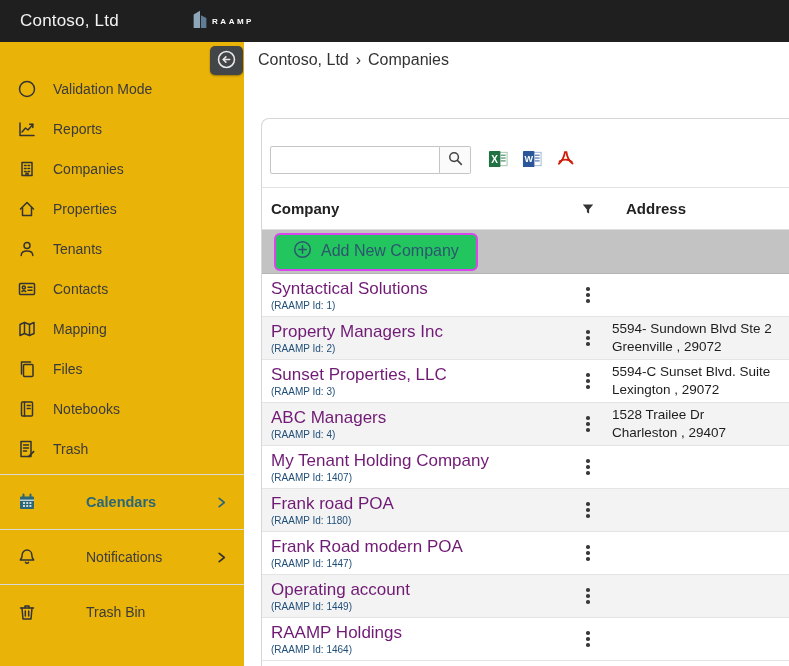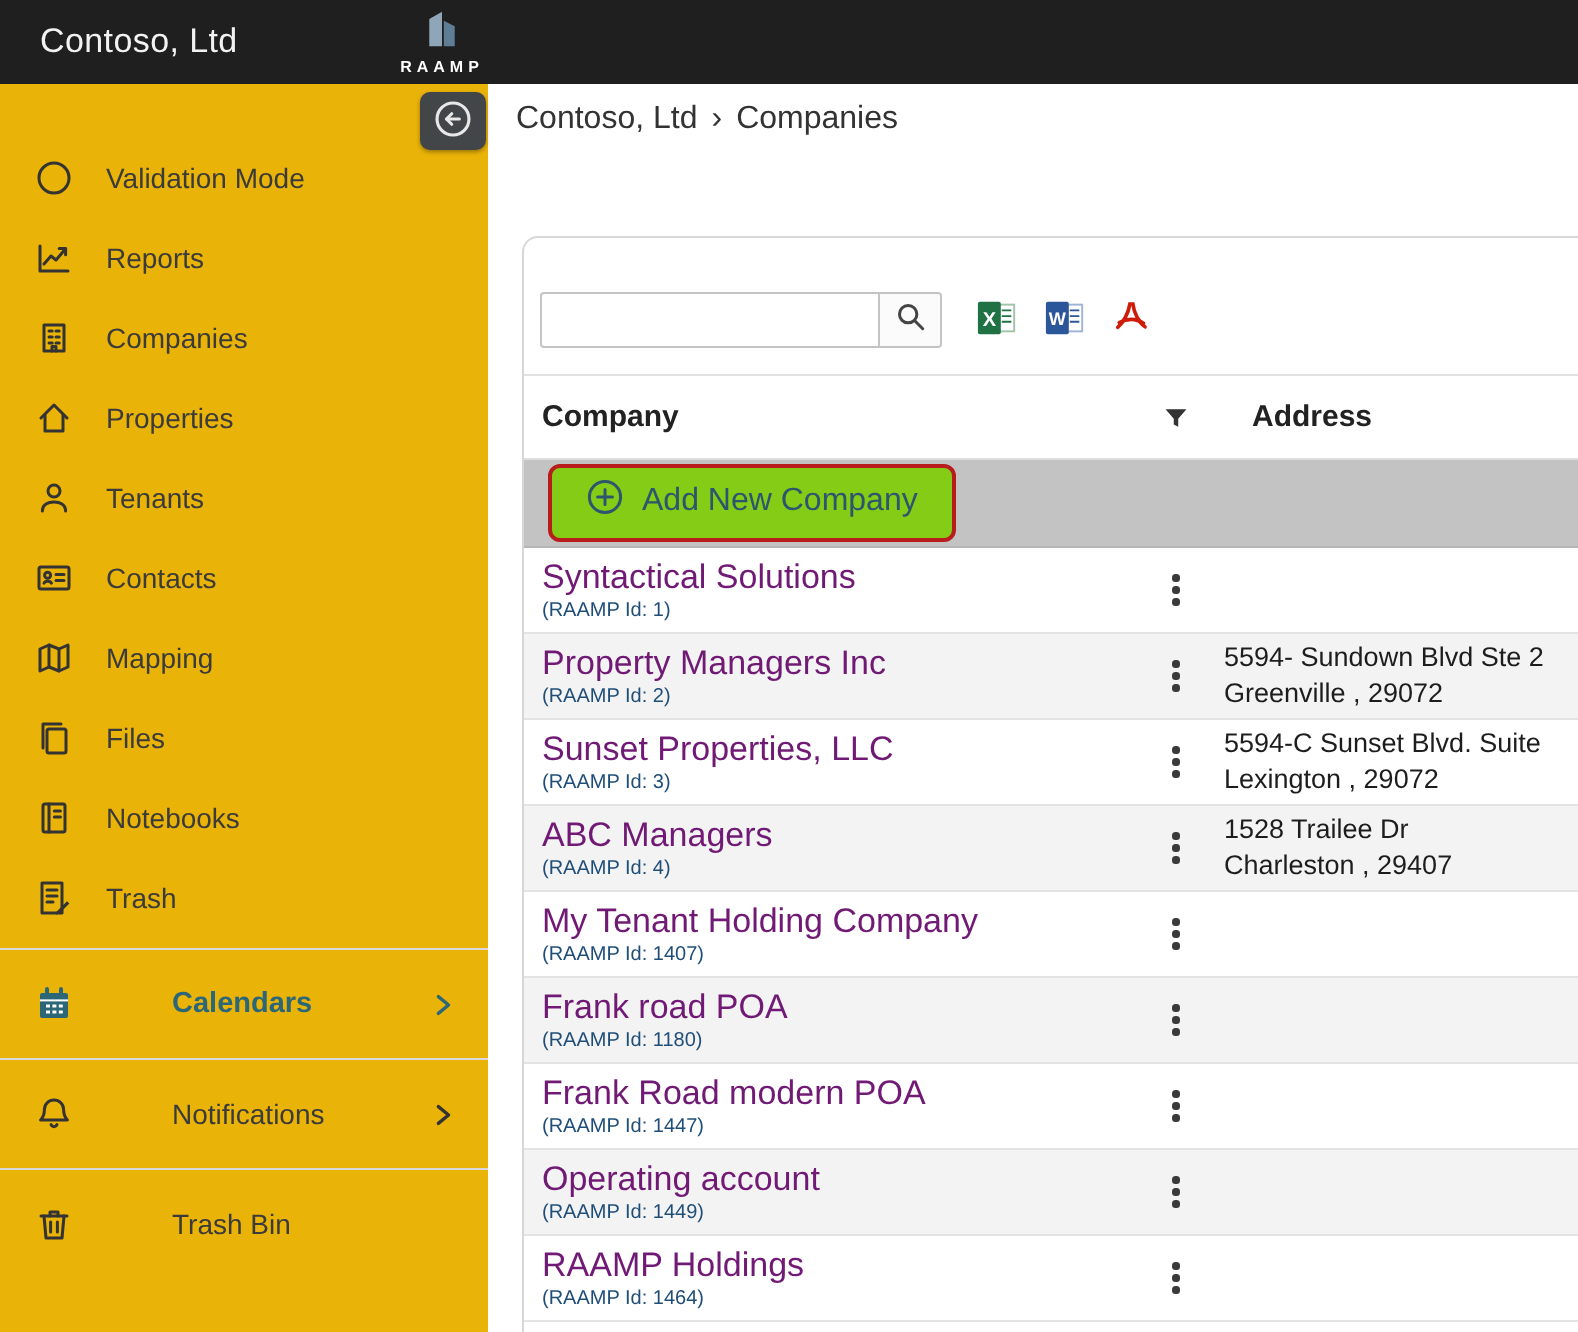--- a/index.html
+++ b/index.html
@@ -7,21 +7,21 @@
   body {
     position: relative; overflow: hidden; background: #fff;
     font-family: "Liberation Sans", sans-serif;
   }
 
   
   .topbar { position: absolute; top: 0; left: 0; width: 789px; height: 42px;
     background: #1f1f1f; display: flex; align-items: center; z-index: 5; }
   .topbar-title { color: #f2f2f2; font-size: 17px; margin-left: 20px; letter-spacing: .2px; }
   .logo { position: absolute; left: 192px; top: 0; height: 42px; width: 58px;
-    display: flex; flex-direction: column; align-items: center; justify-content: center; gap: 0px; }
+    display: flex; align-items: center; justify-content: center; gap: 0px; }
   .logo-text { color: #fff; font-size: 8px; letter-spacing: 2.5px; font-weight: 700; }
 
   
   .sidebar { position: absolute; left: 0; top: 42px; width: 244px; bottom: 0;
     background: #eab308; padding-top: 27px; z-index: 2; }
   .side-item { height: 40px; display: flex; align-items: center; padding: 0 16px;
     gap: 15px; font-size: 14px; color: #3b3b3b; cursor: pointer; }
   .side-item .icon { width: 22px; height: 20px; display: flex; align-items: center;
     justify-content: center; flex: none; }
   .side-item .chev { margin-left: auto; display: flex; }
@@ -54,22 +54,22 @@
   .export-btn { border: none; background: none; padding: 0; cursor: pointer; display: flex; }
 
   .grid-row { display: grid; grid-template-columns: 308px 36px 1fr; align-items: center; }
   .table-head { height: 43px; border-top: 1px solid #e2e2e2; border-bottom: 1px solid #dedede; }
   .th-company { font-size: 15px; font-weight: 700; color: #222; padding-left: 9px; }
   .th-filter { justify-self: center; display: flex; cursor: pointer; background: none; border: none; }
   .th-address { font-size: 15px; font-weight: 700; color: #222; padding-left: 20px; }
 
   .add-row { height: 44px; background: #c3c3c3; display: flex; align-items: center;
     padding-left: 12px; border-bottom: 1px solid #b5b5b5; }
-  .add-btn { display: inline-flex; align-items: center; gap: 9px; background: #84cc16;
-    color: #2d566e; border: 2px solid #b91c1c; border-radius: 6px; padding: 5px 17px 6px;
+  .add-btn { display: inline-flex; align-items: center; gap: 9px; background: #22c55e;
+    color: #2d566e; border: 2px solid #d946ef; border-radius: 6px; padding: 5px 17px 6px;
     font-size: 16px; font-family: inherit; cursor: pointer; }
 
   .data-row { height: 43px; border-bottom: 1px solid #e4e4e4; background: #fff; }
   .rows .data-row:nth-child(even) { background: #f3f3f3; }
   .cell-company { padding-left: 9px; }
   .company-name { font-size: 17px; color: #701a75; }
   .company-id { font-size: 10px; color: #1f4e79; margin-top: 1px; }
   .row-menu { background: none; border: none; cursor: pointer; justify-self: center;
     display: flex; flex-direction: column; gap: 2.5px; padding: 5px 8px; }
   .row-menu .dot { width: 3.5px; height: 3.5px; border-radius: 50%; background: #3a3a3a; }

